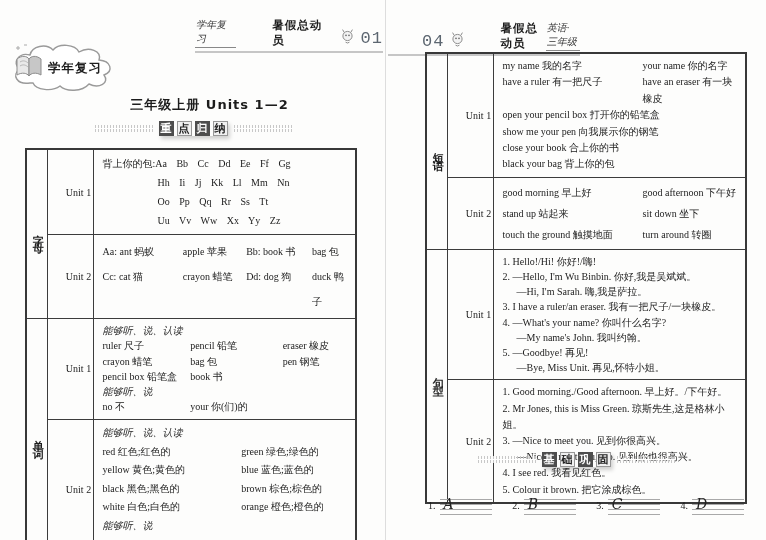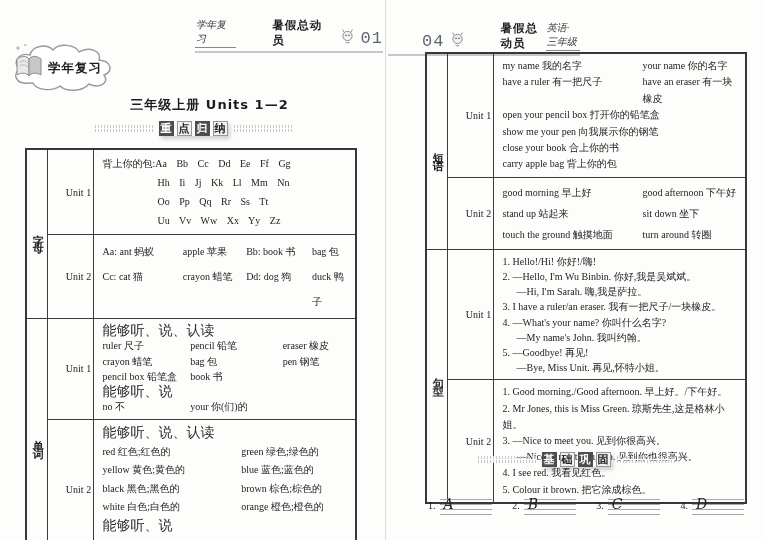--- a/index.html
+++ b/index.html
@@ -64,21 +64,21 @@
 
   .row { display:flex; }
   .row > span { display:block; }
 
   .lu1 { line-height:19px; }
   .lu1 .letters { word-spacing:7px; }
   .lu1 .cont { padding-left:55px; }
   .lu2 { line-height:25px; }
   .lu2 .c0{width:33%} .lu2 .c1{width:26%} .lu2 .c2{width:27%} .lu2 .c3{width:14%}
 
-  .skill { font-size:14px; color:#2a2a2a; }
+  .skill { font-style:italic; font-size:10px; color:#2a2a2a; }
   .wu1 { line-height:15.3px; }
   .wu1 .c0{width:36%} .wu1 .c1{width:38%} .wu1 .c2{width:26%}
   .wu2 { line-height:18.6px; }
   .wu2 .c0{width:57%} .wu2 .c1{width:43%}
 
   .pu1 { line-height:16.4px; }
   .pu1 .c0{width:60%} .pu1 .c1{width:40%}
   .pu2 { line-height:21px;font-family:Liberation Serif, serif; }
   .pu2 .c0{width:60%} .pu2 .c1{width:40%}
 
@@ -268,21 +268,21 @@
           <span class="c0">my name 我的名字</span>
           <span class="c1">your name 你的名字</span>
         </div>
         <div class="row">
           <span class="c0">have a ruler 有一把尺子</span>
           <span class="c1">have an eraser 有一块橡皮</span>
         </div>
         <div>open your pencil box 打开你的铅笔盒</div>
         <div>show me your pen 向我展示你的钢笔</div>
         <div>close your book 合上你的书</div>
-        <div>carry apple bag 背上你的包</div>
+        <div>black your bag 背上你的包</div>
       </td>
     </tr>
     <tr>
       <td class="unit">Unit 2</td>
       <td class="content h-ph2 pu2">
         <div class="row">
           <span class="c0">good morning 早上好</span>
           <span class="c1">good afternoon 下午好</span>
         </div>
         <div class="row">

